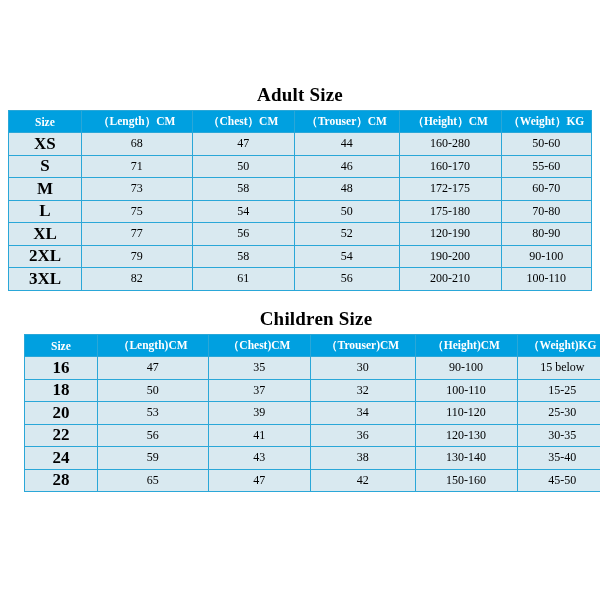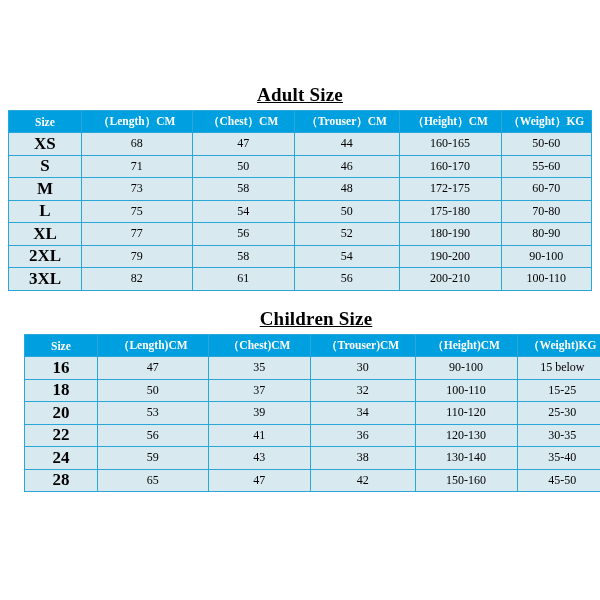--- a/index.html
+++ b/index.html
@@ -30,21 +30,20 @@
 
   .table-title {
     text-align: center;
     font-family: "Liberation Serif", serif;
     font-weight: bold;
     font-size: 19px;
     color: #000000;
     line-height: 22px;
     margin: 0 0 4px 0;
     letter-spacing: 0.2px;
-    text-decoration: underline;
   }
 
   table.size-table {
     width: 100%;
     border-collapse: collapse;
     table-layout: fixed;
     background: #d8e8ef;
   }
   table.size-table td, table.size-table th {
     border: 1px solid #2aa7d8;
@@ -104,21 +103,21 @@
           <th>（Height）CM</th>
           <th>（Weight）KG</th>
         </tr>
       </thead>
       <tbody>
         <tr>
           <td class="size-col">XS</td>
           <td>68</td>
           <td>47</td>
           <td>44</td>
-          <td>160-165</td>
+          <td>160-280</td>
           <td>50-60</td>
         </tr>
         <tr>
           <td class="size-col">S</td>
           <td>71</td>
           <td>50</td>
           <td>46</td>
           <td>160-170</td>
           <td>55-60</td>
         </tr>
@@ -136,21 +135,21 @@
           <td>54</td>
           <td>50</td>
           <td>175-180</td>
           <td>70-80</td>
         </tr>
         <tr>
           <td class="size-col">XL</td>
           <td>77</td>
           <td>56</td>
           <td>52</td>
-          <td>180-190</td>
+          <td>120-190</td>
           <td>80-90</td>
         </tr>
         <tr>
           <td class="size-col">2XL</td>
           <td>79</td>
           <td>58</td>
           <td>54</td>
           <td>190-200</td>
           <td>90-100</td>
         </tr>

